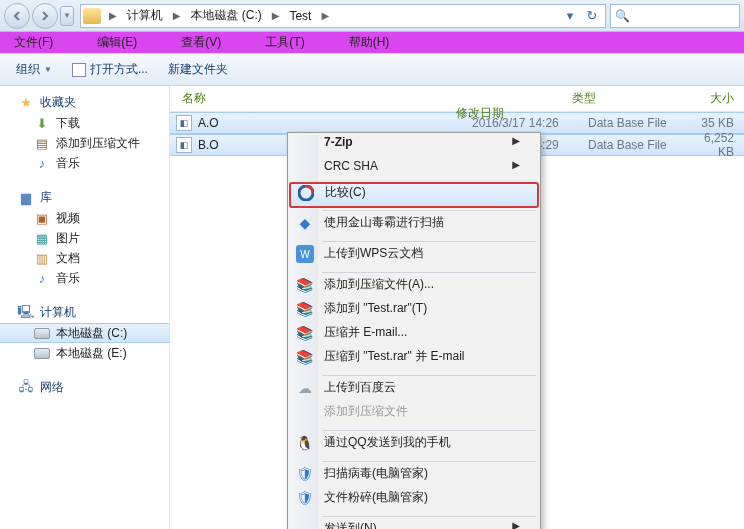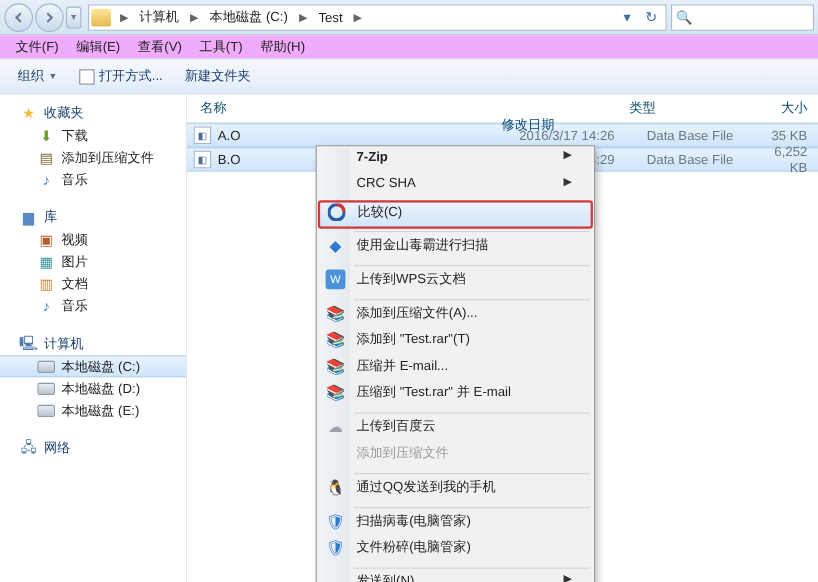--- a/index.html
+++ b/index.html
@@ -10,21 +10,21 @@
 .nav-btn { width: 26px; height: 26px; border-radius: 50%; background: linear-gradient(#f0f6fc, #cad9eb); border: 1px solid #9fb6d1; margin-right: 2px; display: flex; align-items: center; justify-content: center; color: #6a7e98; font-size: 14px; cursor: pointer; }
 .nav-btn.small { width: 14px; height: 20px; border-radius: 3px; font-size: 8px; }
 .crumb-wrap { flex: 1; height: 24px; background: #fff; border: 1px solid #a7bcd3; display: flex; align-items: center; padding: 0 2px; margin: 0 4px; }
 .folder-ico-sm { width: 18px; height: 16px; display: inline-block; background: linear-gradient(#fce79b, #e6b94e); border-radius: 2px; margin-right: 2px; }
 .crumb-sep { color: #666; padding: 0 6px; font-size: 10px; }
 .crumb-item { color: #222; padding: 2px 4px; cursor: pointer; }
 .crumb-refresh { width: 22px; text-align: center; color: #3b6ea5; cursor: pointer; font-size: 13px; }
 .searchbox { width: 130px; height: 24px; background: #fff; border: 1px solid #a7bcd3; display: flex; align-items: center; padding: 0 4px; color: #888; }
 
 
-.menubar { height: 22px; background: #f0abfc; display: flex; align-items: center; padding: 0 6px; border-bottom: 1px solid #d9e2ee; }
+.menubar { height: 22px; background: #d946ef; display: flex; align-items: center; padding: 0 6px; border-bottom: 1px solid #d9e2ee; gap: 28px; }
 .menubar span { padding: 2px 8px; color: #222; cursor: pointer; }
 
 
 .toolbar { height: 32px; background: linear-gradient(#f5f9fd,#e2ecf7); display: flex; align-items: center; border-bottom: 1px solid #c7d5e6; padding: 0 6px; }
 .tool-item { padding: 4px 10px; color: #1a3e6e; cursor: pointer; display: flex; align-items: center; gap: 4px; }
 .tool-drop { font-size: 8px; color: #4a6b92; }
 
 
 .body { display: flex; height: calc(529px - 32px - 22px - 32px); }
 .sidebar { width: 170px; background: #fff; border-right: 1px solid #dfe6ee; padding: 6px 0; overflow: hidden; }
@@ -40,21 +40,21 @@
 .ico-lib { color: #5b8bc5; }
 .ico-vid { color: #b55f2c; }
 .ico-pic { color: #3c9a9a; }
 .ico-doc { color: #c98b3a; }
 .ico-comp { color: #4a7aad; }
 .ico-drive { width:16px; height:11px; background: linear-gradient(#e8edf2,#b9c4d0); border:1px solid #8d9aa8; border-radius:2px; display:inline-block; }
 .ico-net { color: #4a7aad; }
 
 
 .main { flex: 1; background: #fff; position: relative; }
-.cols { display: flex; height: 26px; align-items: center; border-bottom: 1px solid #e4e9ef; color: #0c4a6e; padding-left: 6px; }
+.cols { display: flex; height: 26px; align-items: center; border-bottom: 1px solid #e4e9ef; color: #4d7c0f; padding-left: 6px; }
 .col-name { width: 280px; padding-left: 6px; }
 .col-date { width: 116px; margin-top: 30px; }
 .col-type { width: 106px; }
 .col-size { flex:1; text-align: right; padding-right: 10px; }
 .filelist { }
 .file-row { display: flex; align-items: center; height: 22px; padding-left: 6px; cursor: pointer; }
 .file-row.sel { background: linear-gradient(#e7f2fd,#cfe5fb); border: 1px solid #a8cbee; border-left:none; border-right:none; }
 .file-ico { width: 16px; height: 16px; border: 1px solid #9fb6d1; background: #fff; display:flex; align-items:center; justify-content:center; font-size:9px; color:#4a6b92; margin-right: 6px; }
 .cell-name { width: 274px; color: #222; }
 .cell-date { width: 116px; color: #6b7785; }
@@ -179,24 +179,20 @@
       <div class="side-head">
         <span class="ico ico-comp">🖳</span>
         <span>计算机</span>
       </div>
       <div class="side-item sel">
           <span class="ico-drive"></span>
           <span>本地磁盘 (C:)</span>
         </div>
       <div class="side-item">
           <span class="ico-drive"></span>
-          <span>本地磁盘 (D:)</span>
-        </div>
-      <div class="side-item">
-          <span class="ico-drive"></span>
           <span>本地磁盘 (E:)</span>
         </div>
     </div>
     <div class="side-group">
       <div class="side-head">
         <span class="ico ico-net">🖧</span>
         <span>网络</span>
       </div>
     </div>
   </div>

